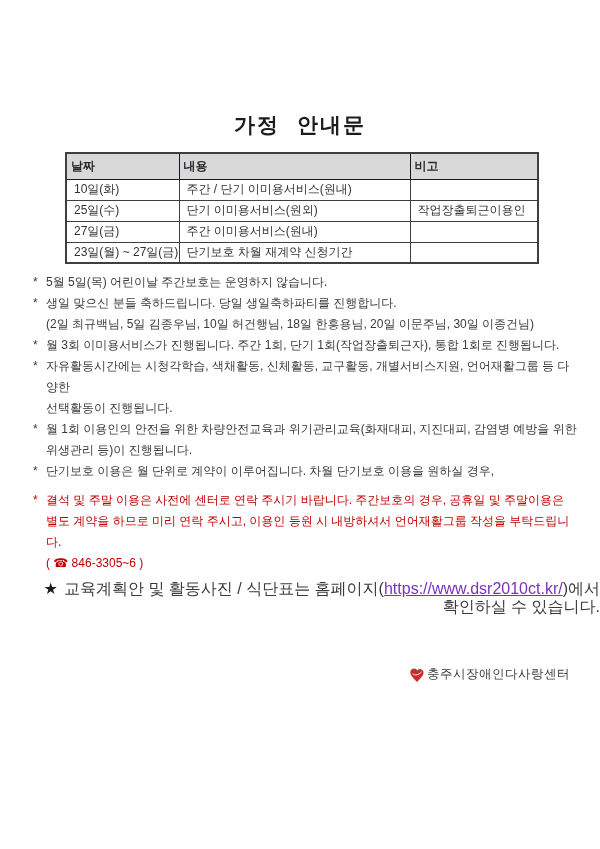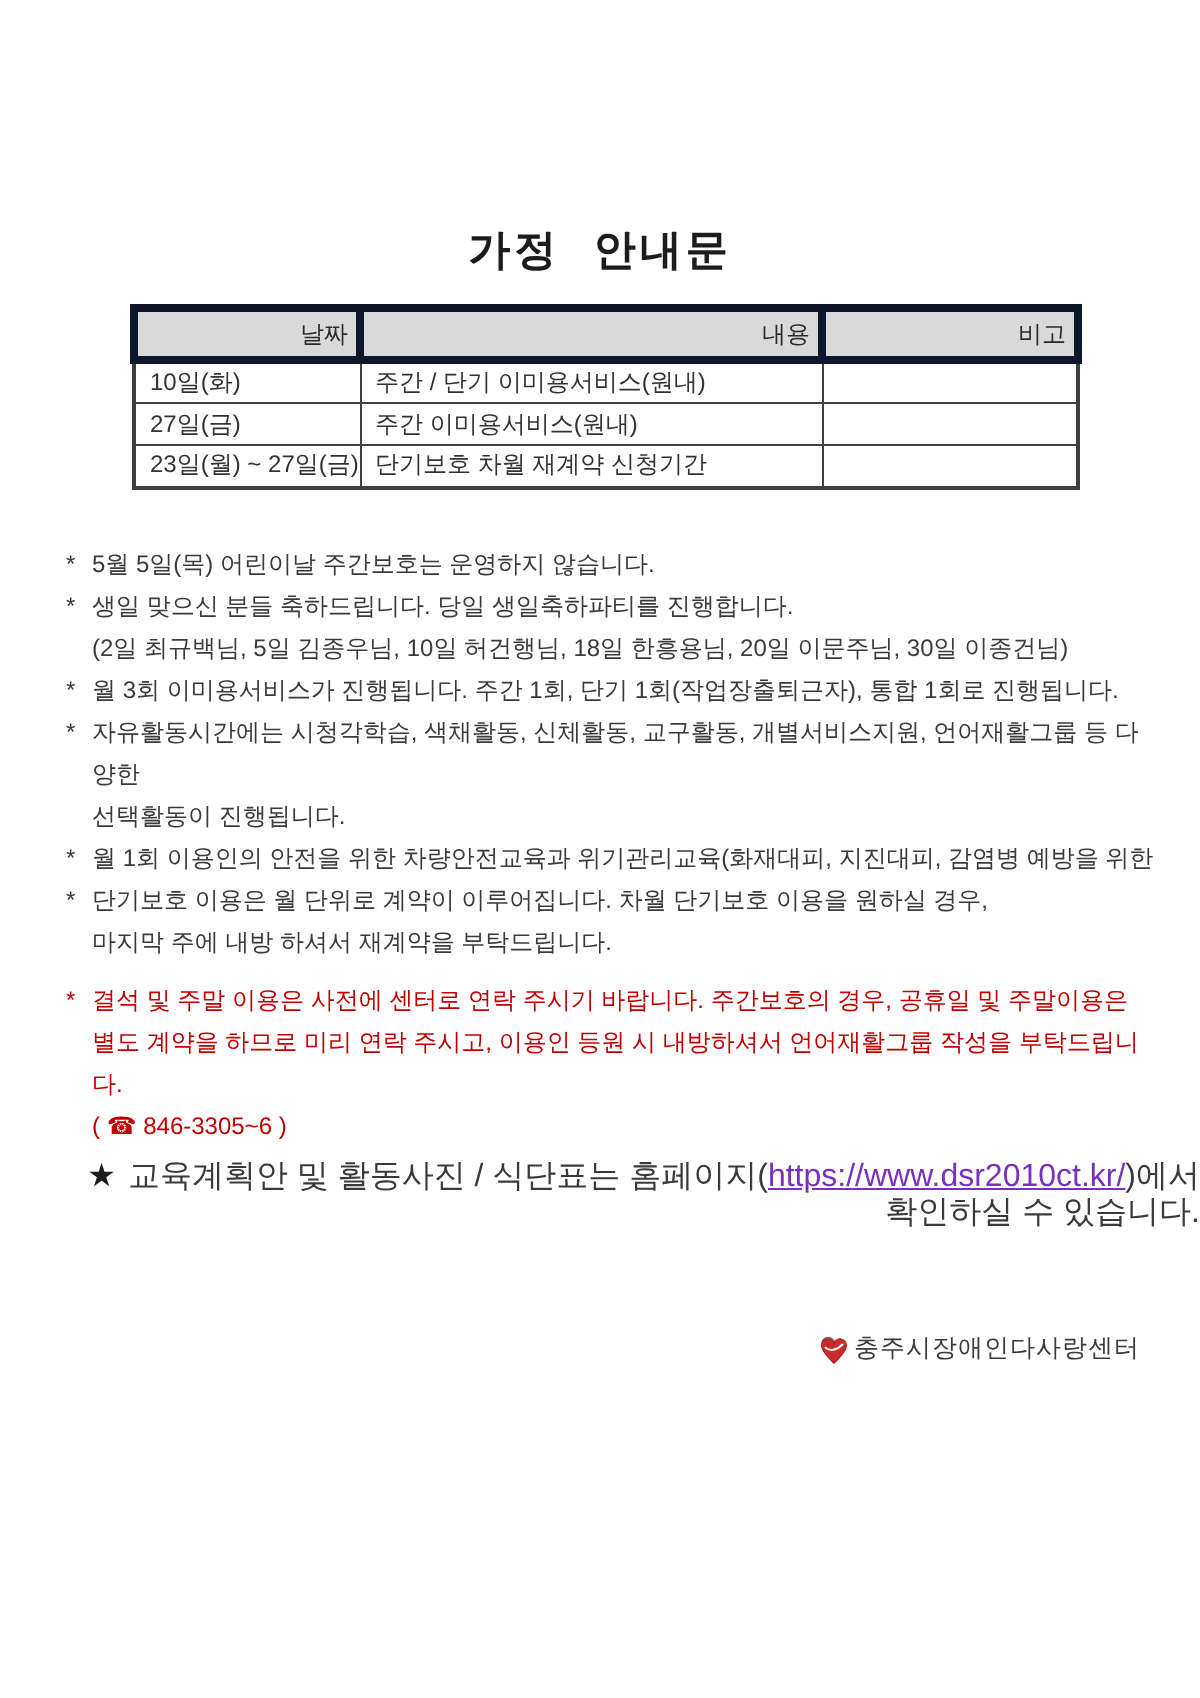--- a/index.html
+++ b/index.html
@@ -16,22 +16,22 @@
     text-align:center; font-size:21px; font-weight:bold; color:#1c1c1c;
     letter-spacing:2px; word-spacing:9px;
   }
 
   table.schedule {
     position:absolute; top:152px; left:65px; width:472px;
     border-collapse:collapse; font-size:12px; table-layout:fixed;
     border:2px solid #3f3f3f;
   }
   table.schedule th {
-    border:4px solid #0f172a; background:var(--hdr,#d9d9d9);
-    font-weight:normal; height:26px; text-align:right; padding:2px 4px; color:#2a2a2a;
+    border:1px solid #0f172a; background:var(--hdr,#d9d9d9);
+    font-weight:bold; height:26px; text-align:left; padding:2px 4px; color:#2a2a2a;
   }
   table.schedule td {
     border:1px solid #3f3f3f; height:21px; padding:1px 7px;
     text-align:left; white-space:nowrap; overflow:hidden; color:#333;margin-left:38px;
   }
 
   .notices { position:absolute; top:272px; left:33px; width:545px; font-size:12px; color:#3a3a3a; }
   .notice-line { display:flex; line-height:21px; }
   .notice-line .marker { width:13px; flex:none; }
   .notice-line.red { color:var(--accent-red,#c00000); }
@@ -69,20 +69,25 @@
           <th>비고</th>
         </tr>
     </thead>
     <tbody id="tbody">
         <tr>
           <td>10일(화)</td>
           <td>주간 / 단기 이미용서비스(원내)</td>
           <td></td>
         </tr>
         <tr>
+          <td>25일(수)</td>
+          <td>단기 이미용서비스(원외)</td>
+          <td>작업장출퇴근이용인</td>
+        </tr>
+        <tr>
           <td>27일(금)</td>
           <td>주간 이미용서비스(원내)</td>
           <td></td>
         </tr>
         <tr>
           <td>23일(월) ~ 27일(금)</td>
           <td>단기보호 차월 재계약 신청기간</td>
           <td></td>
         </tr>
       </tbody>
@@ -112,28 +117,28 @@
       <div class="notice-line">
         <span class="marker"></span>
         <span class="ntext">선택활동이 진행됩니다.</span>
       </div>
       <div class="notice-line">
         <span class="marker">*</span>
         <span class="ntext">월 1회 이용인의 안전을 위한 차량안전교육과 위기관리교육(화재대피, 지진대피, 감염병 예방을 위한</span>
       </div>
       <div class="notice-line">
         <span class="marker"></span>
+        <span class="ntext">위생관리 등)이 진행됩니다.</span>
       </div>
       <div class="notice-line">
         <span class="marker">*</span>
         <span class="ntext">단기보호 이용은 월 단위로 계약이 이루어집니다. 차월 단기보호 이용을 원하실 경우,</span>
       </div>
       <div class="notice-line">
         <span class="marker"></span>
-        <span class="ntext">마지막 주에 내방 하셔서 재계약을 부탁드립니다.</span>
       </div>
       <div class="notice-line red red-start">
         <span class="marker">*</span>
         <span class="ntext">결석 및 주말 이용은 사전에 센터로 연락 주시기 바랍니다. 주간보호의 경우, 공휴일 및 주말이용은</span>
       </div>
       <div class="notice-line red">
         <span class="marker"></span>
         <span class="ntext">별도 계약을 하므로 미리 연락 주시고, 이용인 등원 시 내방하셔서 언어재활그룹 작성을 부탁드립니다.</span>
       </div>
       <div class="notice-line red">

